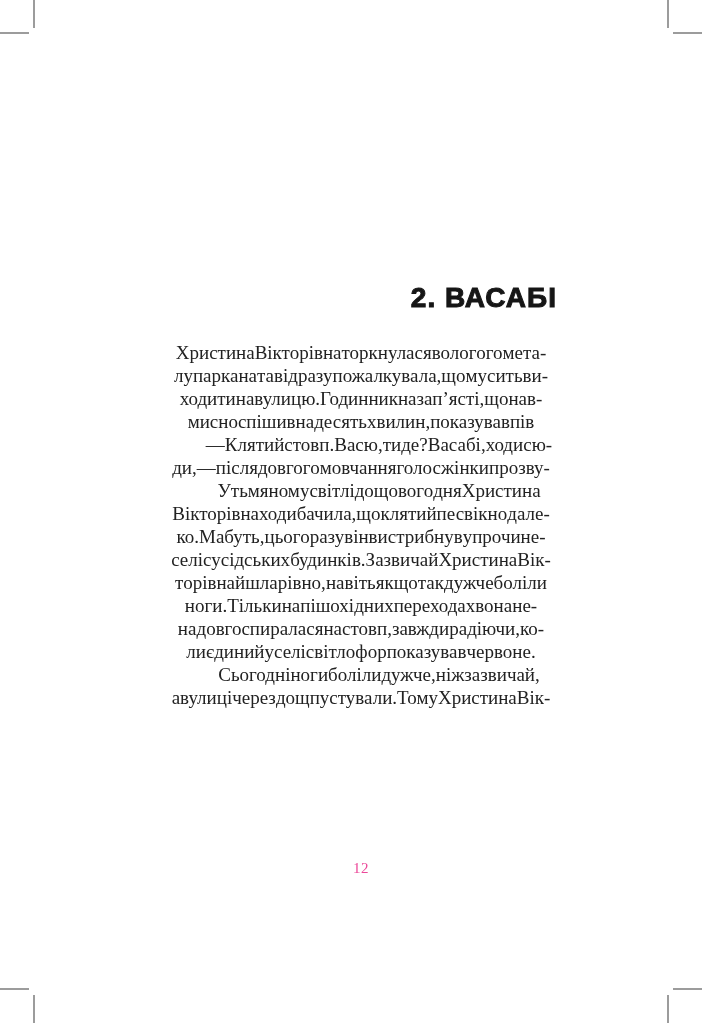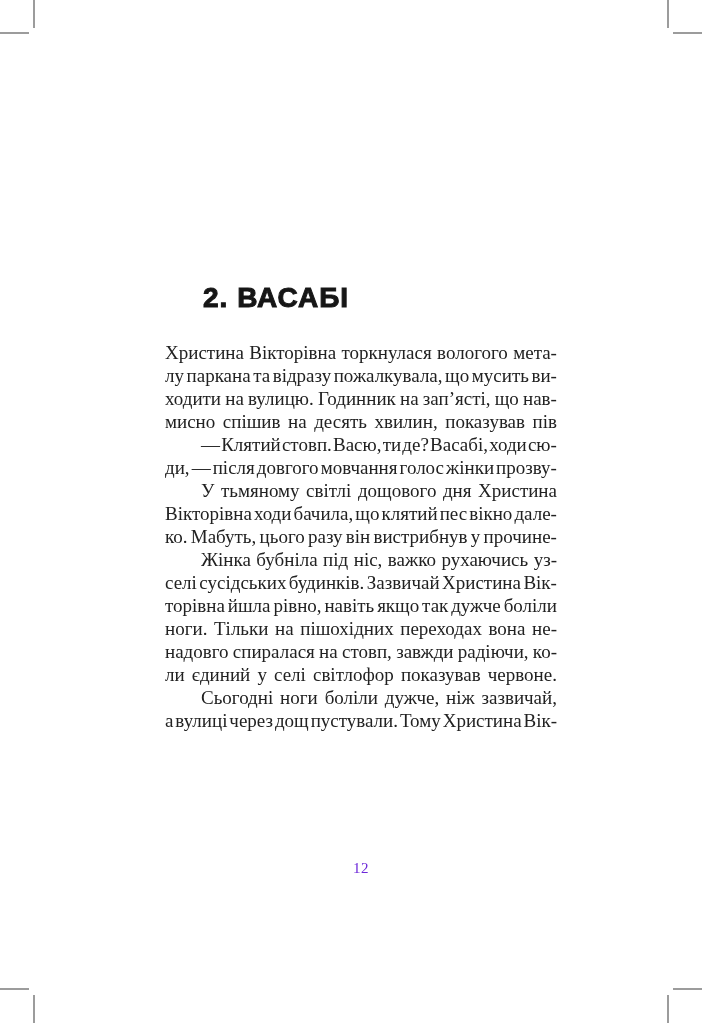--- a/index.html
+++ b/index.html
@@ -31,47 +31,48 @@
   }
   .chapter-heading {
     margin: 0;
     padding-left: 38px;
     font-family: "Liberation Sans", sans-serif;
     font-weight: 900;
     font-size: 28px;
     line-height: 28px;
     letter-spacing: 1px;
     color: #161616;
+    text-align: right;
     -webkit-text-stroke: 1px #161616;
   }
   .body-text {
     margin-top: 29px;
     font-size: 19px;
     color: #222222;
   }
   .line {
     height: 23px;
     line-height: 23px;
     display: flex;
-    justify-content: space-between;
+    justify-content: center;
     white-space: nowrap;
   }
   .line.last {
     display: block;
   }
   .line.indent { padding-left: 36px; }
 
   .page-number {
     position: absolute;
     left: 165px; top: 860px;
     width: 392px;
     text-align: center;
     font-size: 15px;
     letter-spacing: 0.5px;
-    color: #6d28d9;
+    color: #ec4899;
     font-family: Liberation Serif, serif;
   }
 </style>
 </head>
 <body>
 
 <div class="crop v tl-v"></div>
 <div class="crop h tl-h"></div>
 <div class="crop v tr-v"></div>
 <div class="crop h tr-h"></div>
@@ -168,29 +169,20 @@
           <span>Мабуть,</span>
           <span>цього</span>
           <span>разу</span>
           <span>він</span>
           <span>вистрибнув</span>
           <span>у</span>
           <span>прочине-</span>
         </div>
       </div>
       <div>
-        <div class="line indent">
-          <span>Жінка</span>
-          <span>бубніла</span>
-          <span>під</span>
-          <span>ніс,</span>
-          <span>важко</span>
-          <span>рухаючись</span>
-          <span>уз-</span>
-        </div>
         <div class="line">
           <span>селі</span>
           <span>сусідських</span>
           <span>будинків.</span>
           <span>Зазвичай</span>
           <span>Христина</span>
           <span>Вік-</span>
         </div>
         <div class="line">
           <span>торівна</span>

